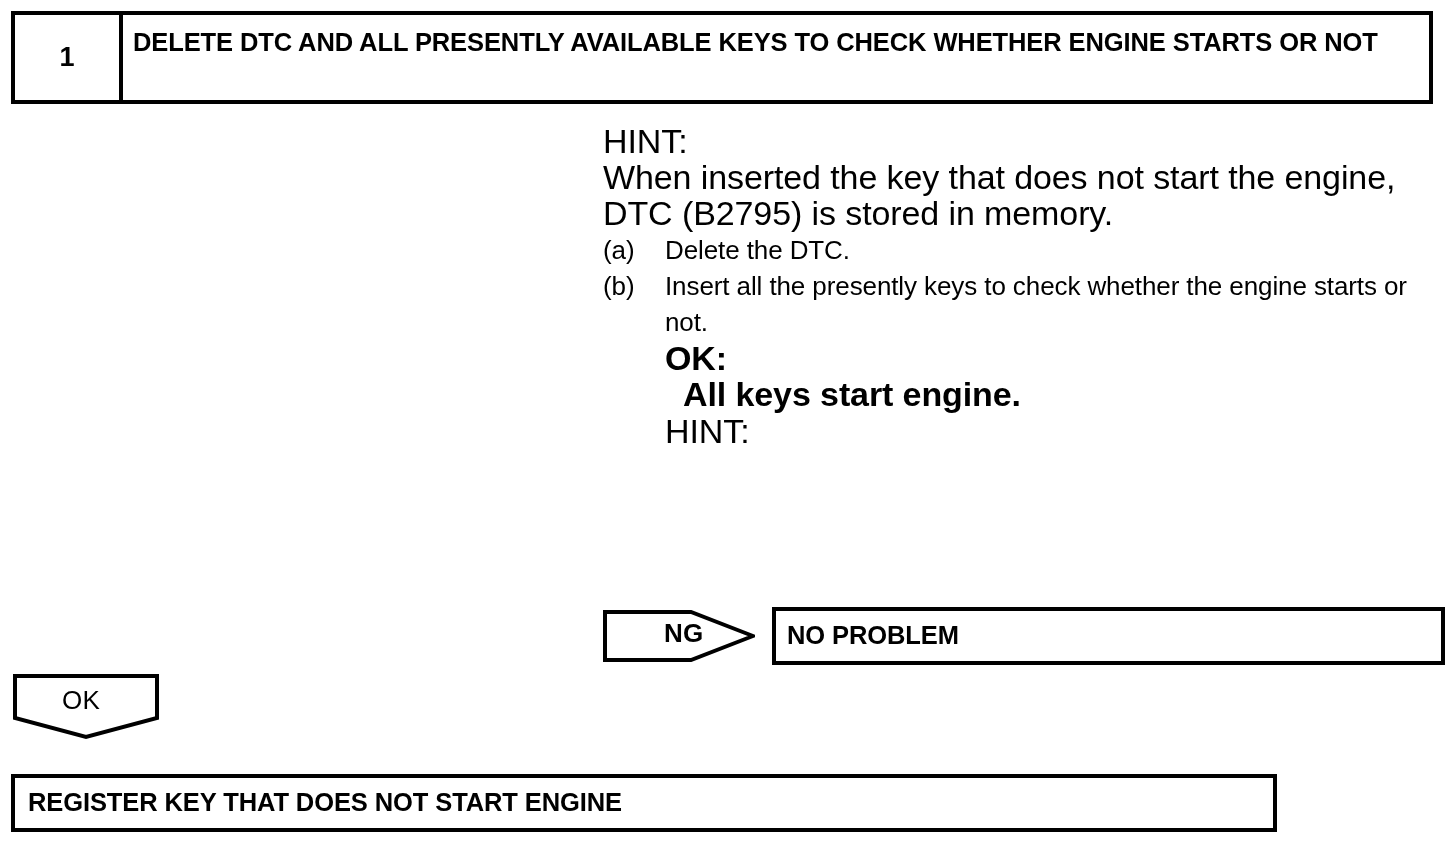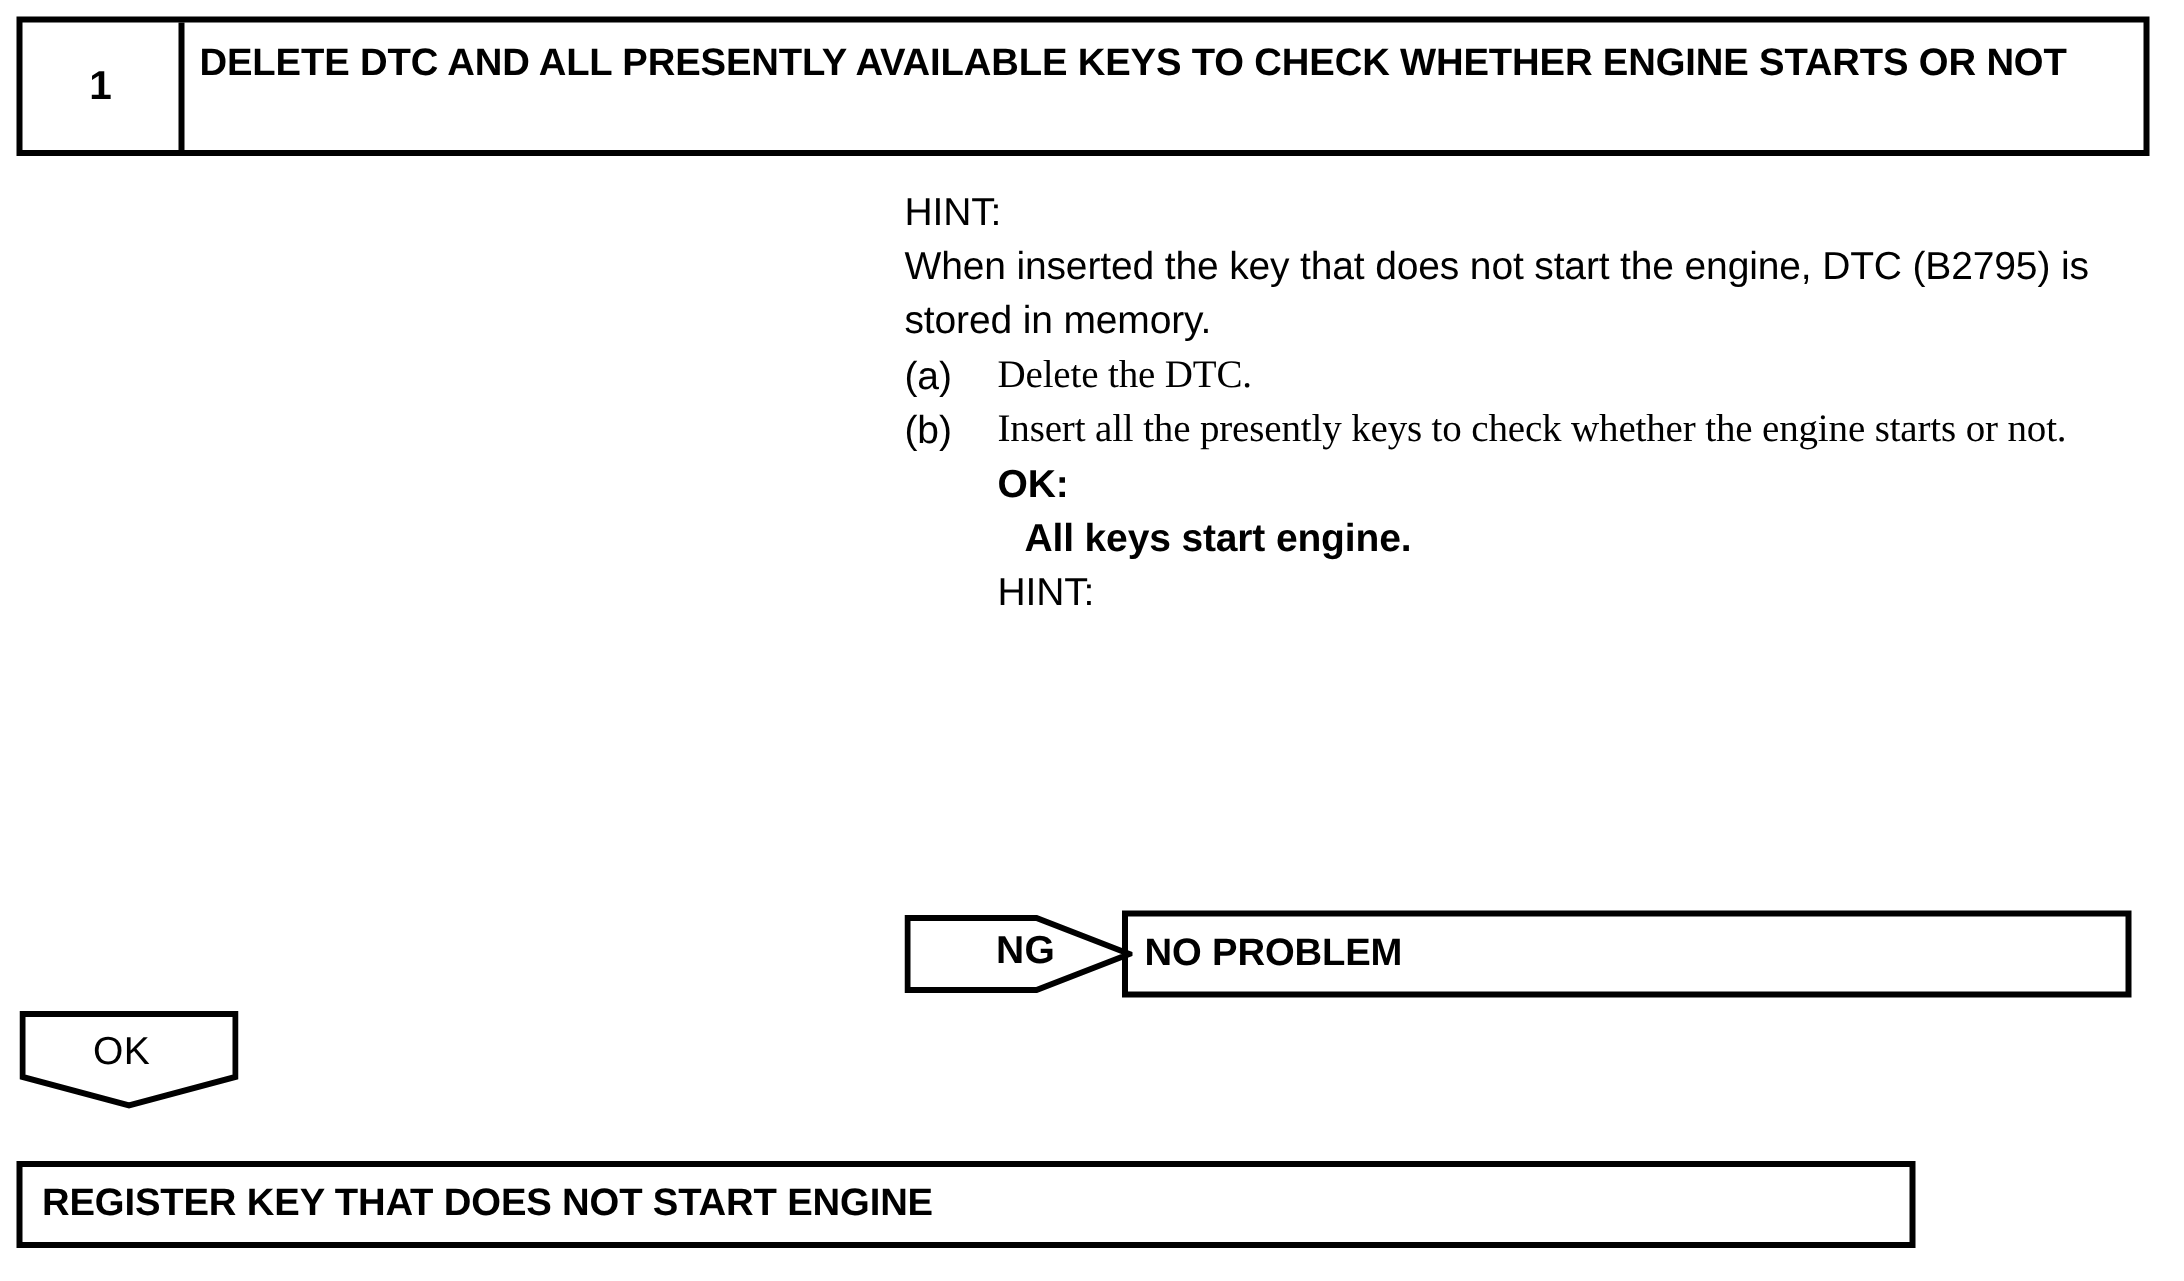--- a/index.html
+++ b/index.html
@@ -56,40 +56,40 @@
   }
 
   
   .body-col {
     position: absolute;
     left: 603px;
     top: 123px;
     width: 830px;
   }
   .line {
-    font-size: 26px;
+    font-size: 34px;
     line-height: 36.2px;
     white-space: nowrap;
     letter-spacing: -0.1px;
   }
   .line.wrap { white-space: normal; }
   .line.bold { font-weight: bold; }
 
   
   .lettered {
     display: flex;
     font-size: 26px;
     line-height: 36.2px;
     letter-spacing: -0.1px;
   }
   .lettered .tag {
     width: 62px;
     flex: 0 0 62px;
   }
-  .lettered .txt { flex: 1; font-family: Liberation Serif, serif; }
+  .lettered .txt { flex: 1; }
 
   .indent-1 { padding-left: 62px; }     
   .indent-2 { padding-left: 80px; }     
 
   
   .ng-row {
     position: absolute;
     left: 603px;
     top: 607px;
     width: 830px;
@@ -108,21 +108,21 @@
     left: 25px;
     top: 13px;
     font-size: 26px;
     font-weight: bold;
     line-height: 1;
     letter-spacing: 0.2px;
     margin-left: 36px;
   }
   .result-box {
     position: absolute;
-    left: 145px;               
+    left: 169px;               
     top: 0px;
     width: 673px;              
     height: 58px;
     border: 4px solid #000;
     box-sizing: border-box;
     display: flex;
     align-items: center;
     padding-left: 11px;
   }
   .result-box .label {

